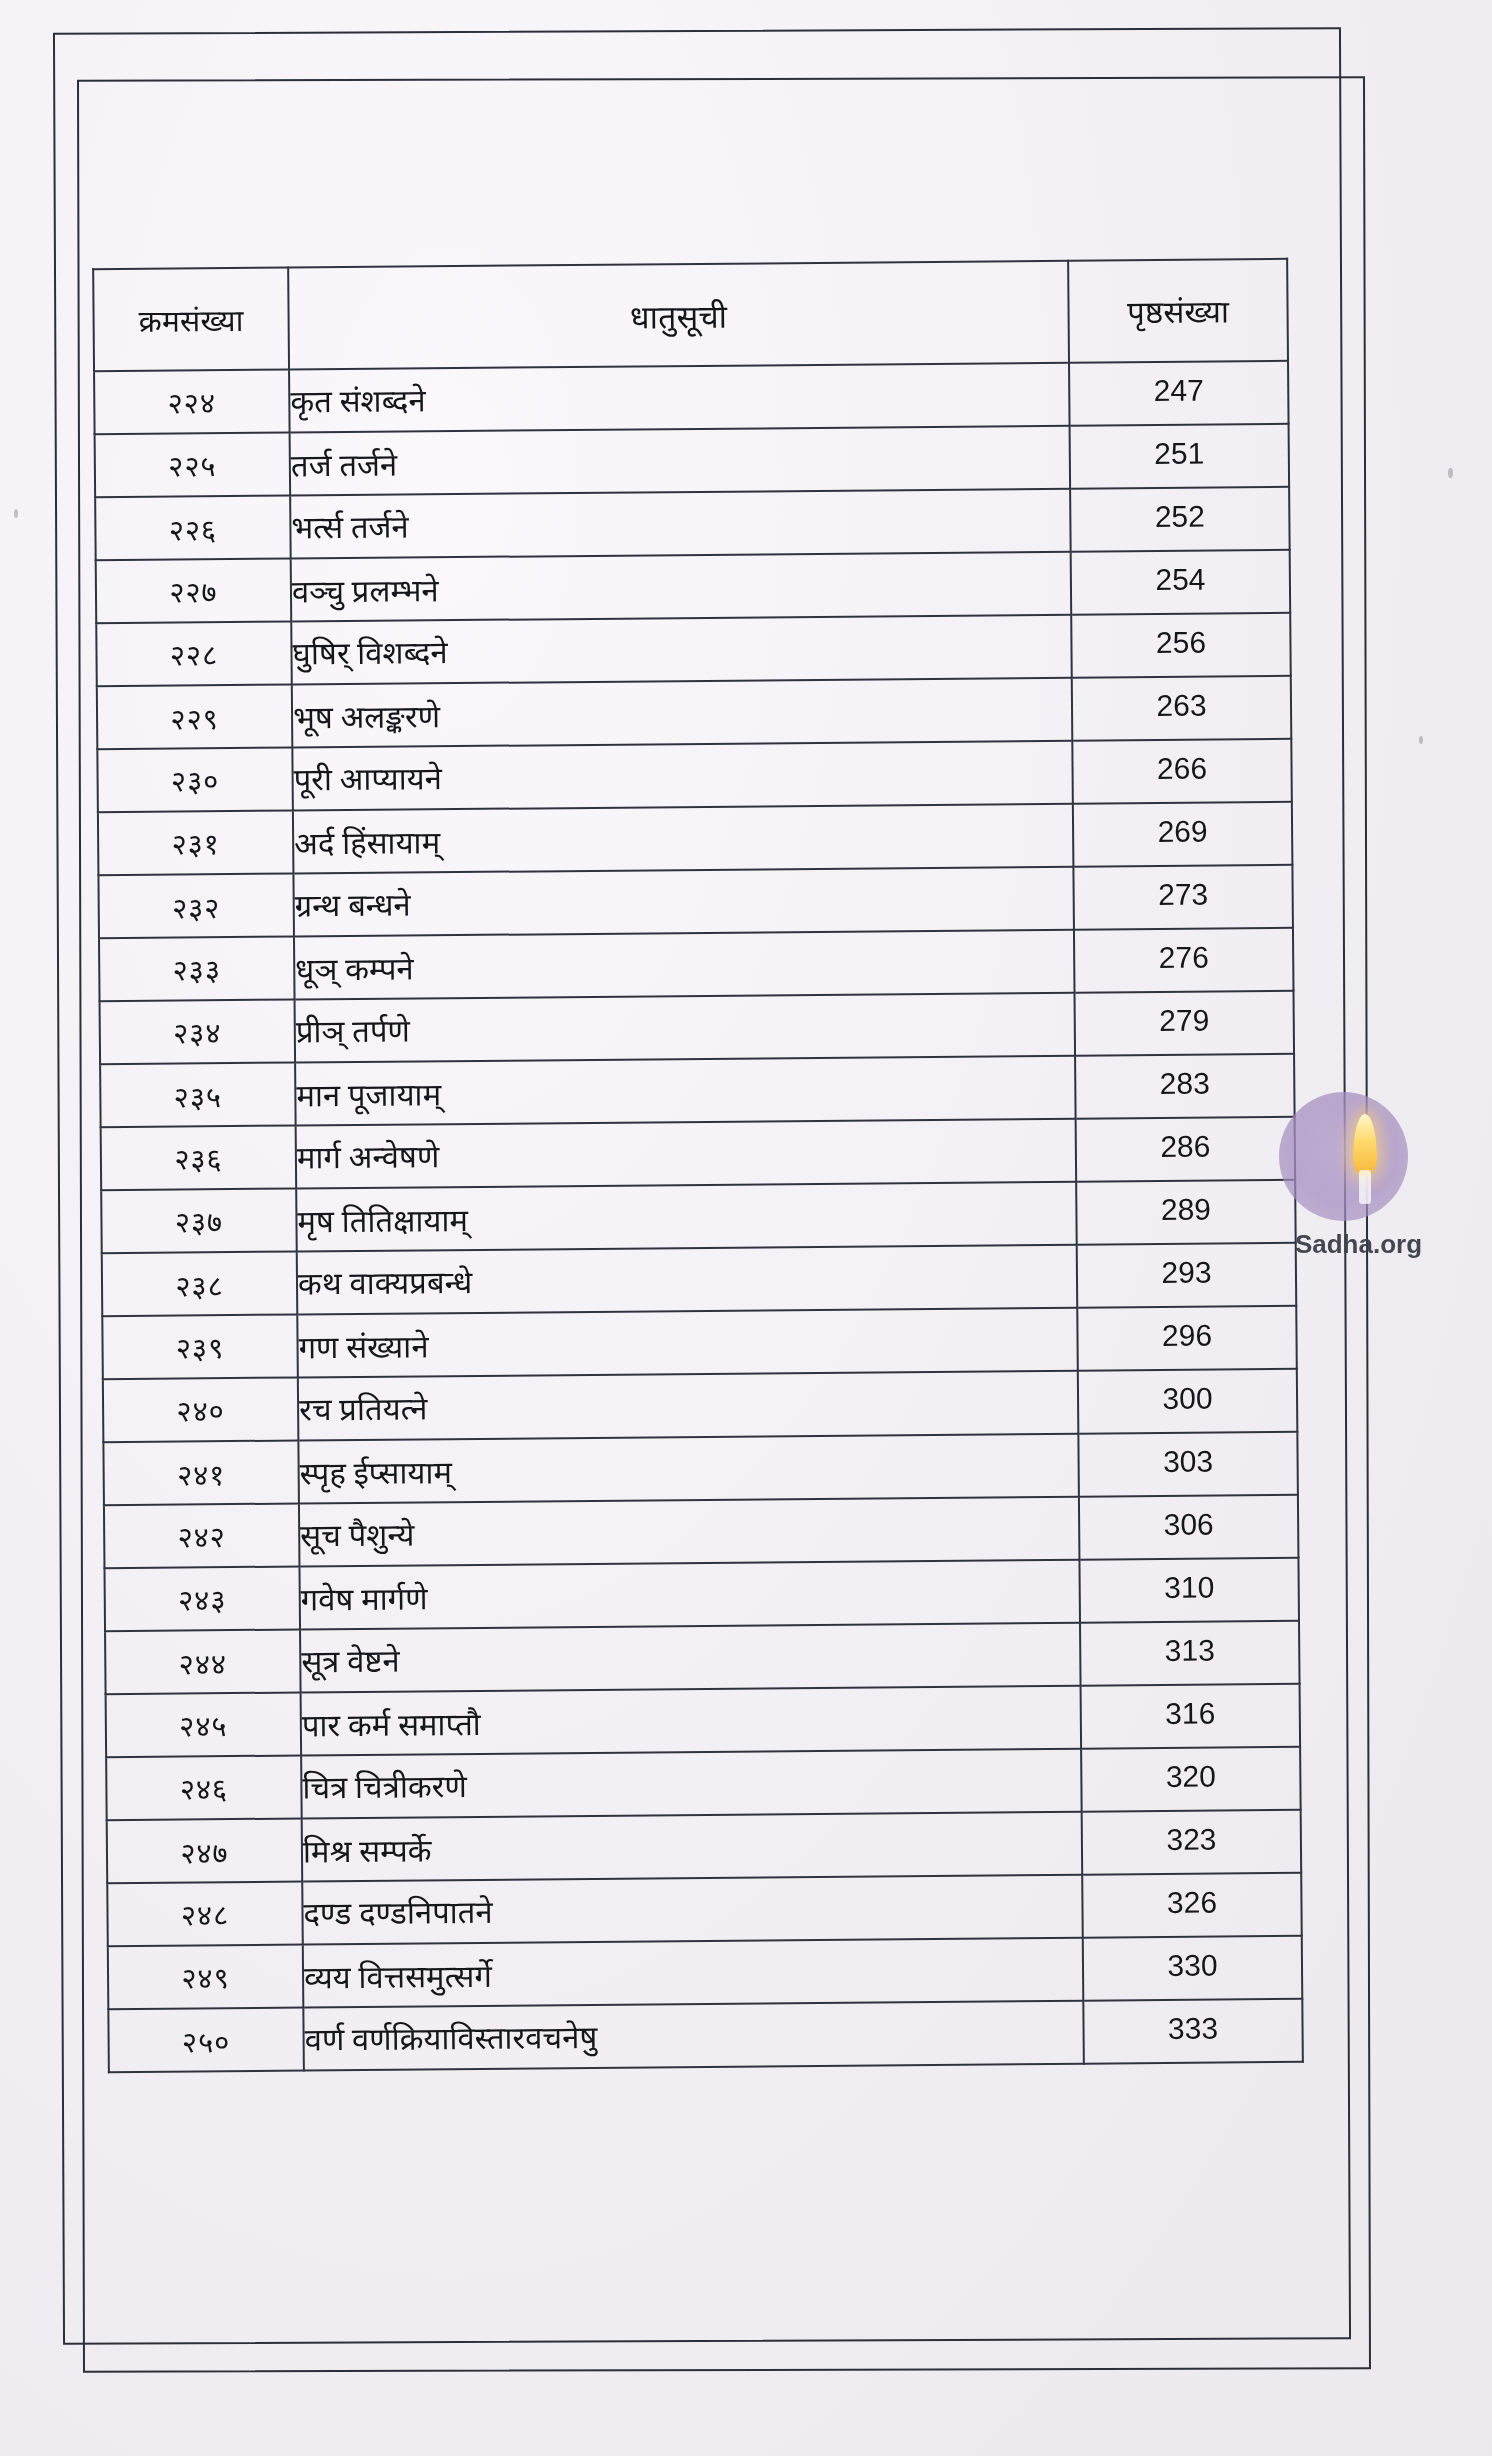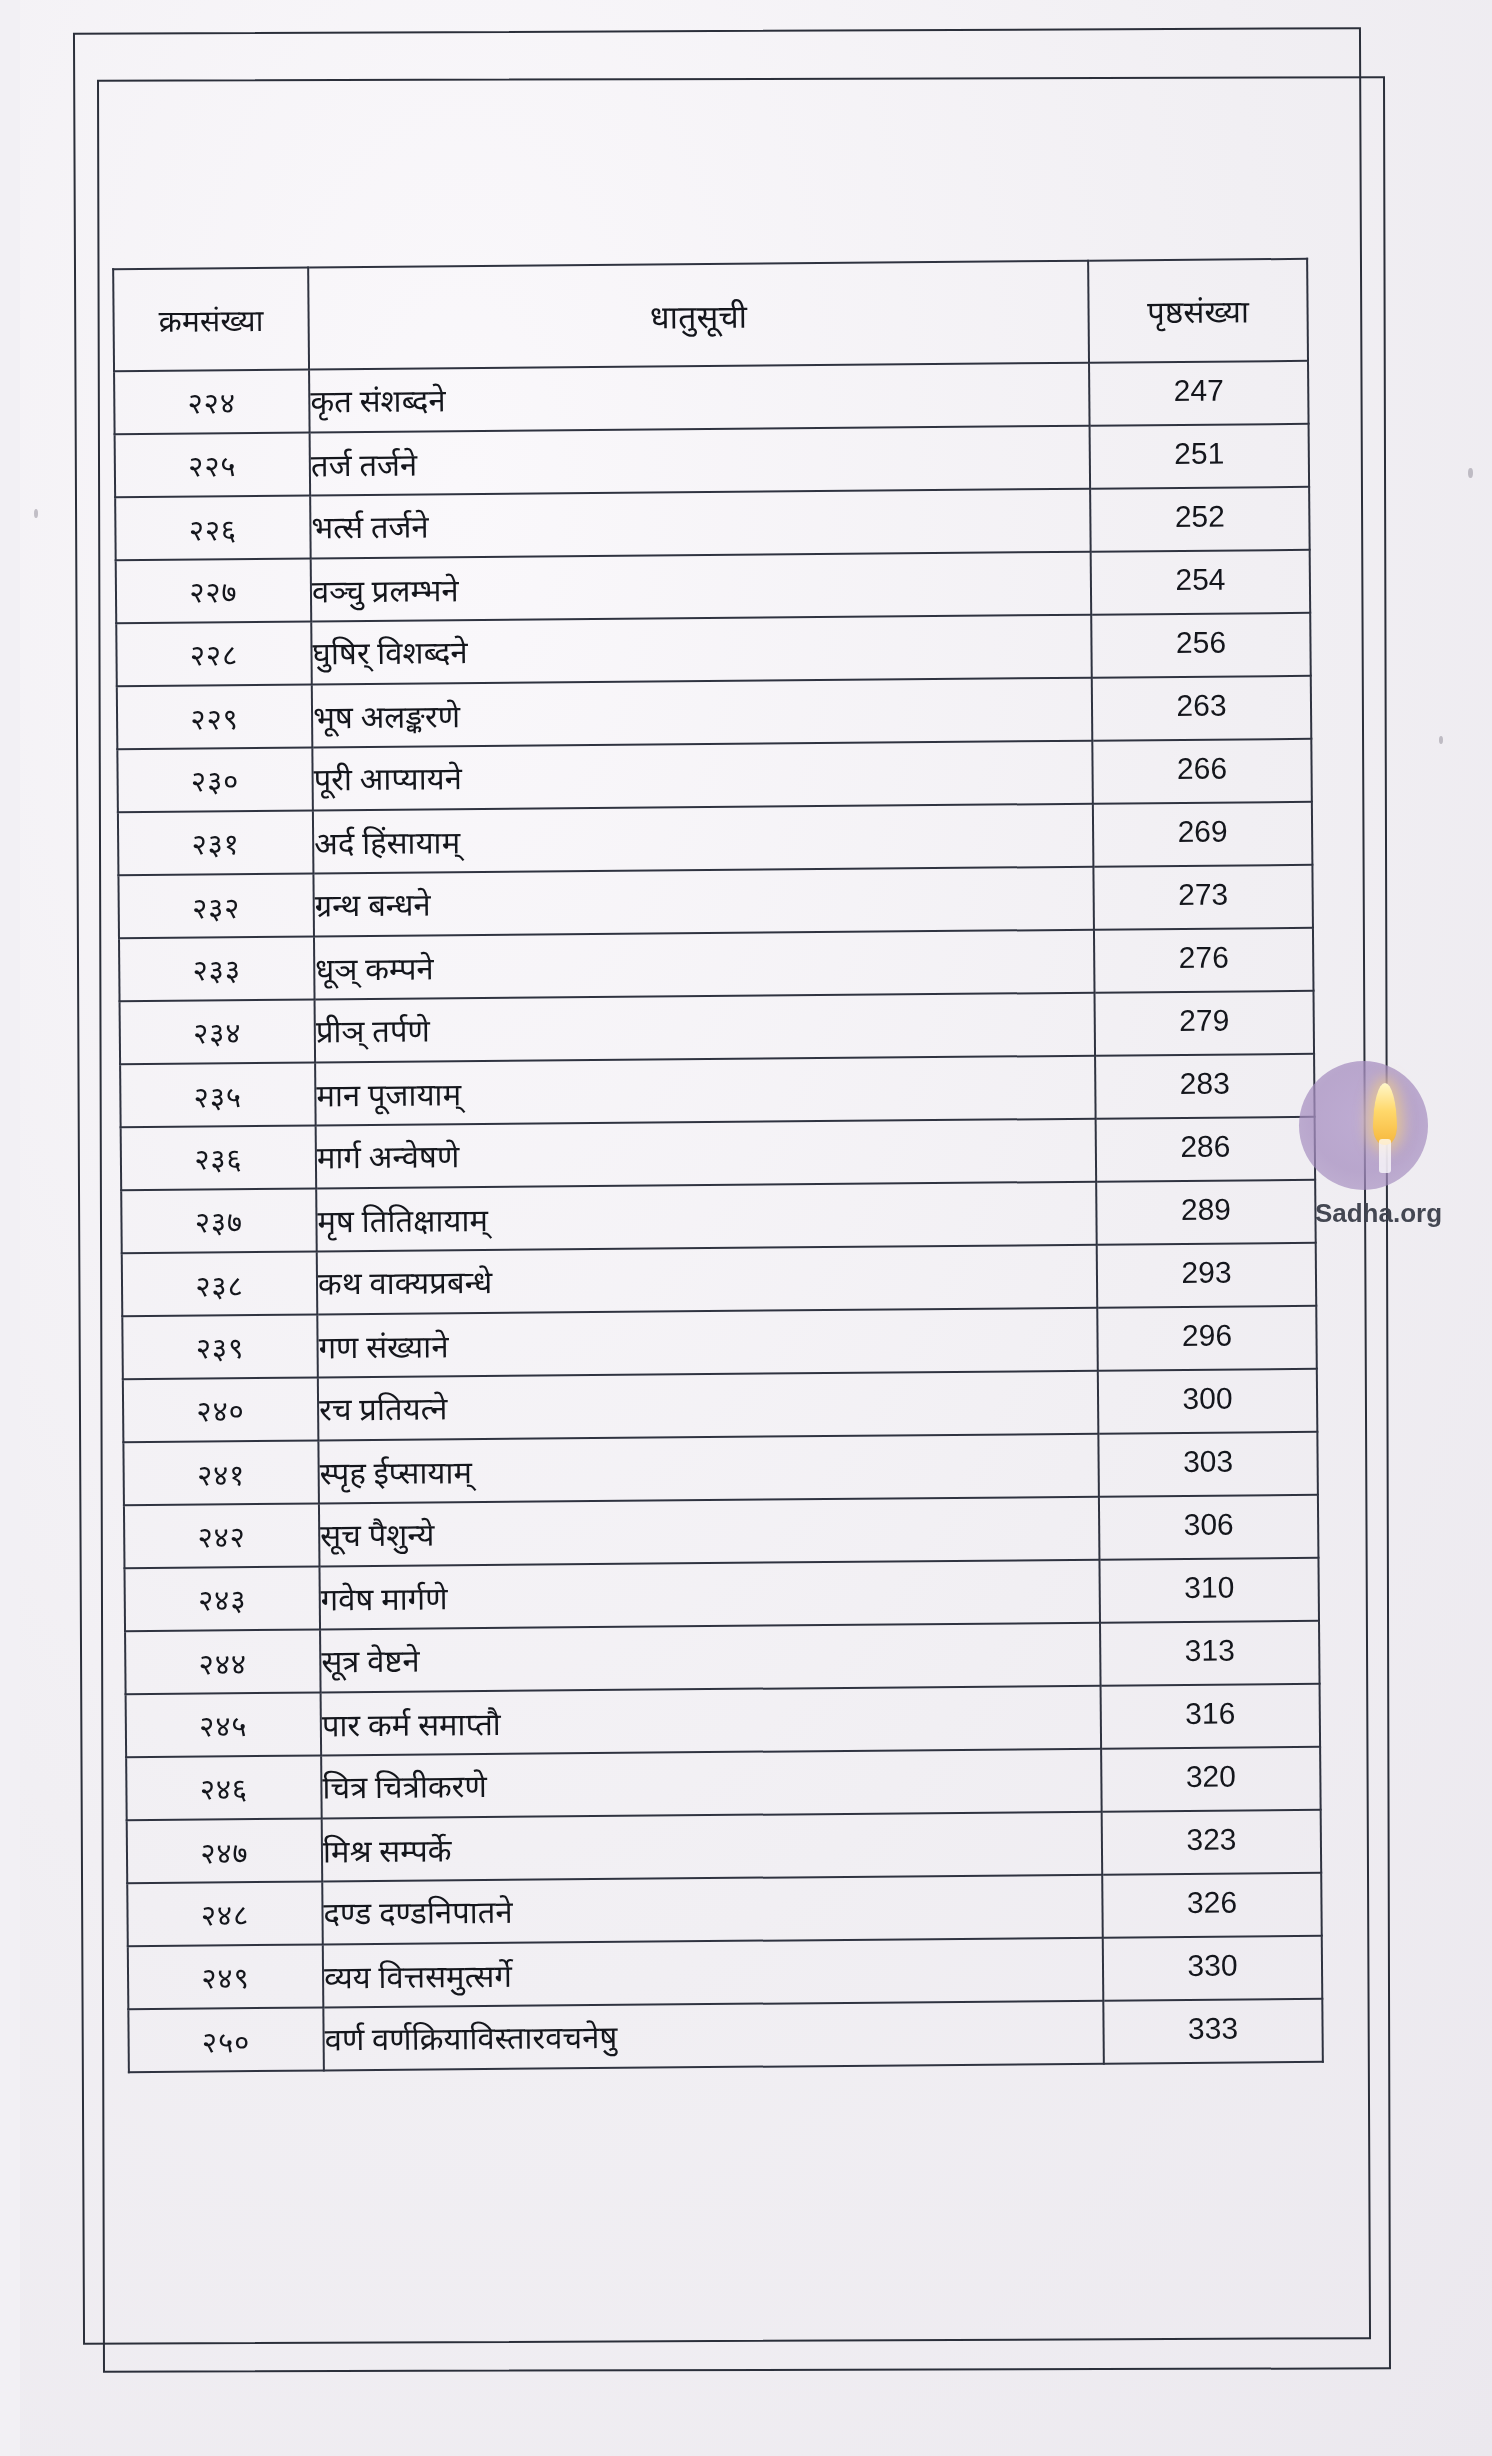--- a/index.html
+++ b/index.html
@@ -14,21 +14,20 @@
     font-family: "Liberation Serif", serif;
     background: #f2f0f4;
   }
 
   
   #page {
     position: absolute;
     inset: 0;
     background:
       radial-gradient(ellipse at 30% 20%, #faf8fb 0%, #f1eff3 55%, #ebe8ee 100%);
-    margin-left: 20px;
   }
 
   
   #outer-frame {
     position: absolute;
     left: 58px;
     top: 30px;
     width: 1284px;
     height: 2308px;
     border: 2px solid #2b2f3a;
@@ -98,21 +97,21 @@
 
   
   tbody tr:nth-child(odd)  td.cell-name { transform: translateY(-1px); }
   tbody tr:nth-child(3n)   td.cell-sn   { transform: translateY(1px); }
   tbody tr td.cell-page    { transform: translateY(-3px); }
 
   
   #watermark {
     position: absolute;
     left: 1259px;
-    top: 1061px;
+    top: 1092px;
     width: 199px;
     height: 189px;
     pointer-events: none;
   }
   #wm-circle {
     position: absolute;
     left: 20px; top: 0;
     width: 129px; height: 129px;
     border-radius: 50%;
     background: radial-gradient(circle at 50% 45%, rgba(181,160,205,.85) 0%, rgba(166,142,192,.75) 55%, rgba(160,136,188,.55) 100%);

